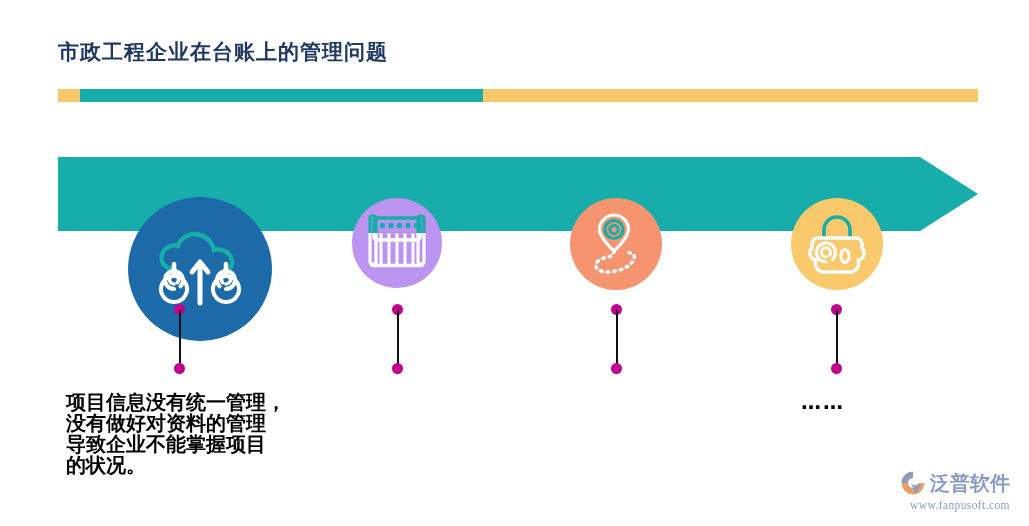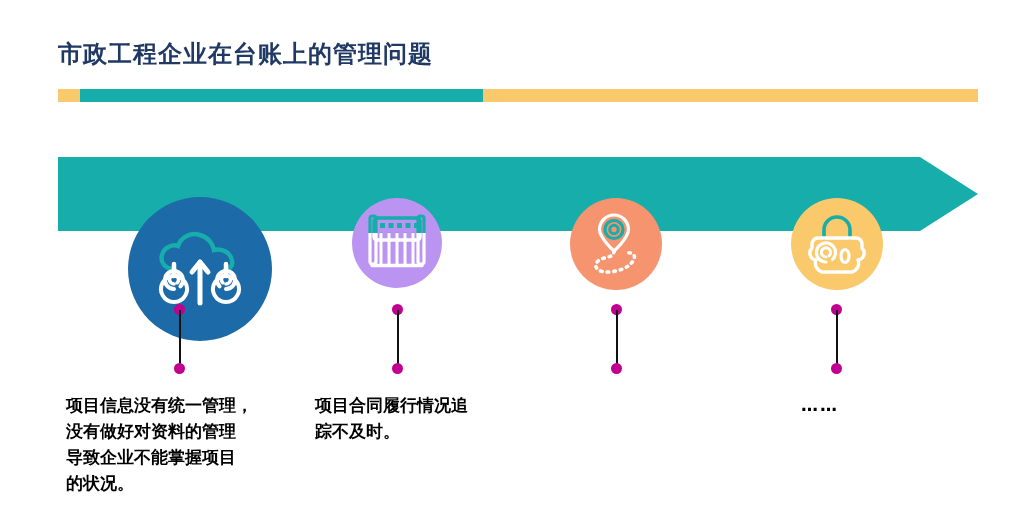--- a/index.html
+++ b/index.html
@@ -8,21 +8,21 @@
     background:#ffffff;
     font-family:"Liberation Sans","DejaVu Sans",sans-serif;
     overflow:hidden;
     position:relative;
   }
   .stage{position:absolute;left:0;top:0;width:1029px;height:526px;}
 
   
   .title{
     position:absolute;left:58px;top:38px;
-    font-size:24px;font-weight:bold;
+    font-size:21px;font-weight:bold;
     color:#1f3864;
     letter-spacing:1px;
     white-space:nowrap;
     font-family:"DejaVu Sans","Liberation Sans",sans-serif;
   }
 
   
   .rule{position:absolute;left:58px;top:89px;width:920px;height:13px;}
   .rule .seg{position:absolute;top:0;height:13px;}
   .rule .seg-a{left:0px;width:22px;}
@@ -55,22 +55,22 @@
   .connector .dot.top{top:0;}
   .connector .dot.bot{bottom:0;}
   .connector .line{
     position:absolute;left:5px;top:6px;bottom:6px;width:1.5px;
     background:#111111;
   }
 
   
   .caption{
     position:absolute;
-    font-size:17px;
-    line-height:26px;
+    font-size:20px;
+    line-height:21px;
     color:#000000;
     font-weight:bold;
     font-family:"DejaVu Sans","Liberation Sans",sans-serif;
     white-space:pre-line;
   }
   .caption.dots{
     font-weight:bold;
     letter-spacing:2px;
     color:#000;
   }
@@ -176,22 +176,20 @@
         </g>
         <line x1="6" y1="53.5" x2="56" y2="53.5" stroke="#ffffff" stroke-width="3.4" stroke-linecap="round"></line>
       </g>
     </svg>
   </div>
   <div class="connector" style="left:392px;top:304px;height:70px;">
     <div class="dot top" style="background: rgb(194, 0, 143);"></div>
     <div class="line" style="background: rgb(17, 17, 17);"></div>
     <div class="dot bot" style="background: rgb(194, 0, 143);"></div>
   </div>
-  <div class="caption" style="left:315px;top:392px;width:205px;">项目合同履行情况追
-踪不及时。</div>
 
   <div class="circle" id="c3" style="left: 570px; top: 198px; width: 92px; height: 92px; background: rgb(247, 148, 112);">
     <svg width="66" height="66" viewBox="0 0 66 66">
       <path d="M31 4 a14.5,14.5 0 0 1 14.5,14.5 C45.5 27 31 40 31 40 C31 40 16.5 27 16.5 18.5 A14.5,14.5 0 0 1 31 4 Z" fill="none" stroke="#ffffff" stroke-width="3.2"></path>
       <circle cx="31" cy="18.5" r="9" fill="none" stroke="#16adaa" stroke-width="3.2"></circle>
       <circle cx="31" cy="18.5" r="4.2" fill="none" stroke="#16adaa" stroke-width="3"></circle>
       <path d="M31 40 C31 48 20 45 15 50 C9 56 16 62 26 61 C38 60 46 56 50 50 C54 44 49 41 44 42" fill="none" stroke="#ffffff" stroke-width="3.6" stroke-linecap="round" stroke-dasharray="1.6 5"></path>
     </svg>
   </div>
   <div class="connector" style="left:611px;top:304px;height:70px;">
@@ -209,14 +207,25 @@
       <ellipse cx="41" cy="44" rx="4" ry="6.5" fill="none" stroke="#ffffff" stroke-width="3.2"></ellipse>
     </svg>
   </div>
   <div class="connector" style="left:831px;top:304px;height:70px;">
     <div class="dot top" style="background: rgb(194, 0, 143);"></div>
     <div class="line" style="background: rgb(17, 17, 17);"></div>
     <div class="dot bot" style="background: rgb(194, 0, 143);"></div>
   </div>
   <div class="caption dots" style="left:801px;top:392px;width:120px;">……</div>
 
+  <div class="logo">
+    <div class="logo-row">
+      <svg class="logo-mark" viewBox="0 0 32 32">
+        <path d="M16 2 A14 14 0 1 0 30 16 L22 16 A6 6 0 1 1 16 10 Z" fill="#e8a06a"></path>
+        <path d="M9 16 A7 7 0 0 1 16 9 L16 2 A14 14 0 0 0 2 16 Z" fill="#8a9bc4"></path>
+        <path d="M14 18 L26 18 L20 30 Z" fill="#8a9bc4" opacity=".85"></path>
+      </svg>
+      <div class="logo-text" style="color: rgb(138, 155, 196);">泛普软件</div>
+    </div>
+    <div class="logo-url" style="color: rgb(138, 155, 196);">www.fanpusoft.com</div>
+  </div>
 
 </div>
 
 </body></html>

